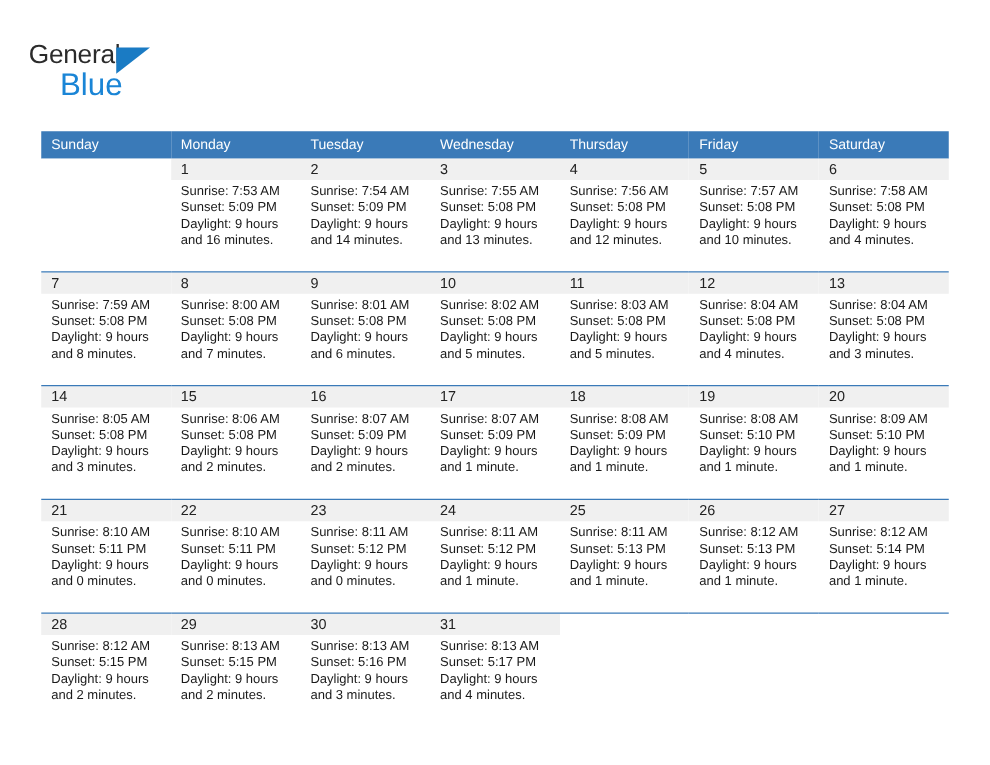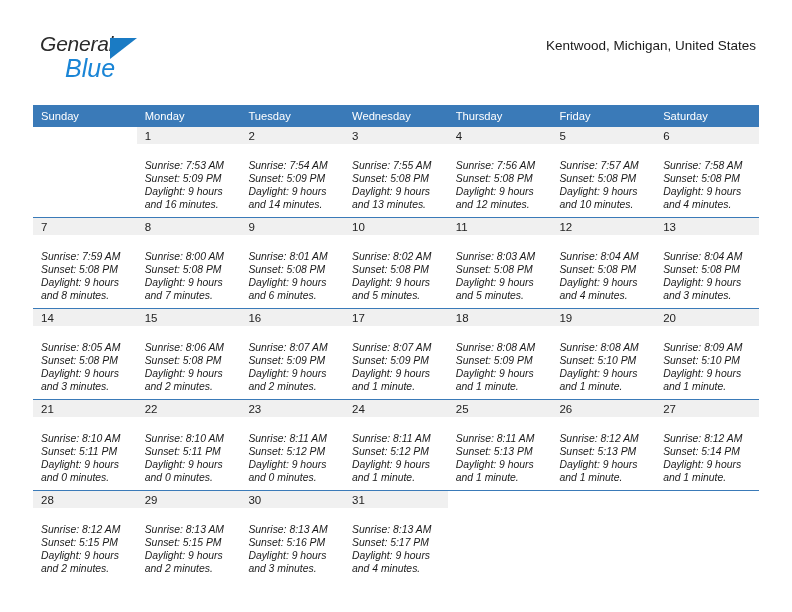--- a/index.html
+++ b/index.html
@@ -23,25 +23,24 @@
 
   
   .header {
     position: absolute;
     left: 0; top: 0;
     width: 792px;
     height: 100px;
   }
   .logo {
     position: absolute;
-    left: 40px;
+    left: 23px;
     top: 33px;
     width: 160px;
     height: 52px;
-    font-style: italic;
   }
   .logo-general {
     position: absolute;
     left: 0;
     top: 0;
     font-size: 21px;
     color: #2b2b2b;
     letter-spacing: -0.2px;
     line-height: 22px;
   }
@@ -122,45 +121,43 @@
     color: #222222;
     padding: 3px 0 3px 8px;
     height: 17px;
     box-sizing: border-box;
     line-height: 13px;
   }
   td.emptycell .daynum {
     background: #ffffff;
   }
   .details {
-    padding: 15px 6px 0 8px;
+    padding: 3px 6px 0 8px;
     font-size: 10.4px;
     line-height: 13.1px;
     color: #1a1a1a;
-    font-style: italic;
   }
   .details div {
     white-space: nowrap;
   }
 </style>
 </head>
 <body>
 
 <div class="page">
 
   <div class="header">
 
     <div class="logo">
       <span class="logo-general">General</span>
       <span class="logo-tri"></span>
       <span class="logo-blue">Blue</span>
     </div>
 
     <div class="title-block">
-      <div class="cal-subtitle">Kentwood, Michigan, United States</div>
     </div>
 
   </div>
 
   <div class="calendar">
     <table class="cal">
       <colgroup>
         <col style="width:103.7px">
           <col style="width:103.7px">
           <col style="width:103.7px">

